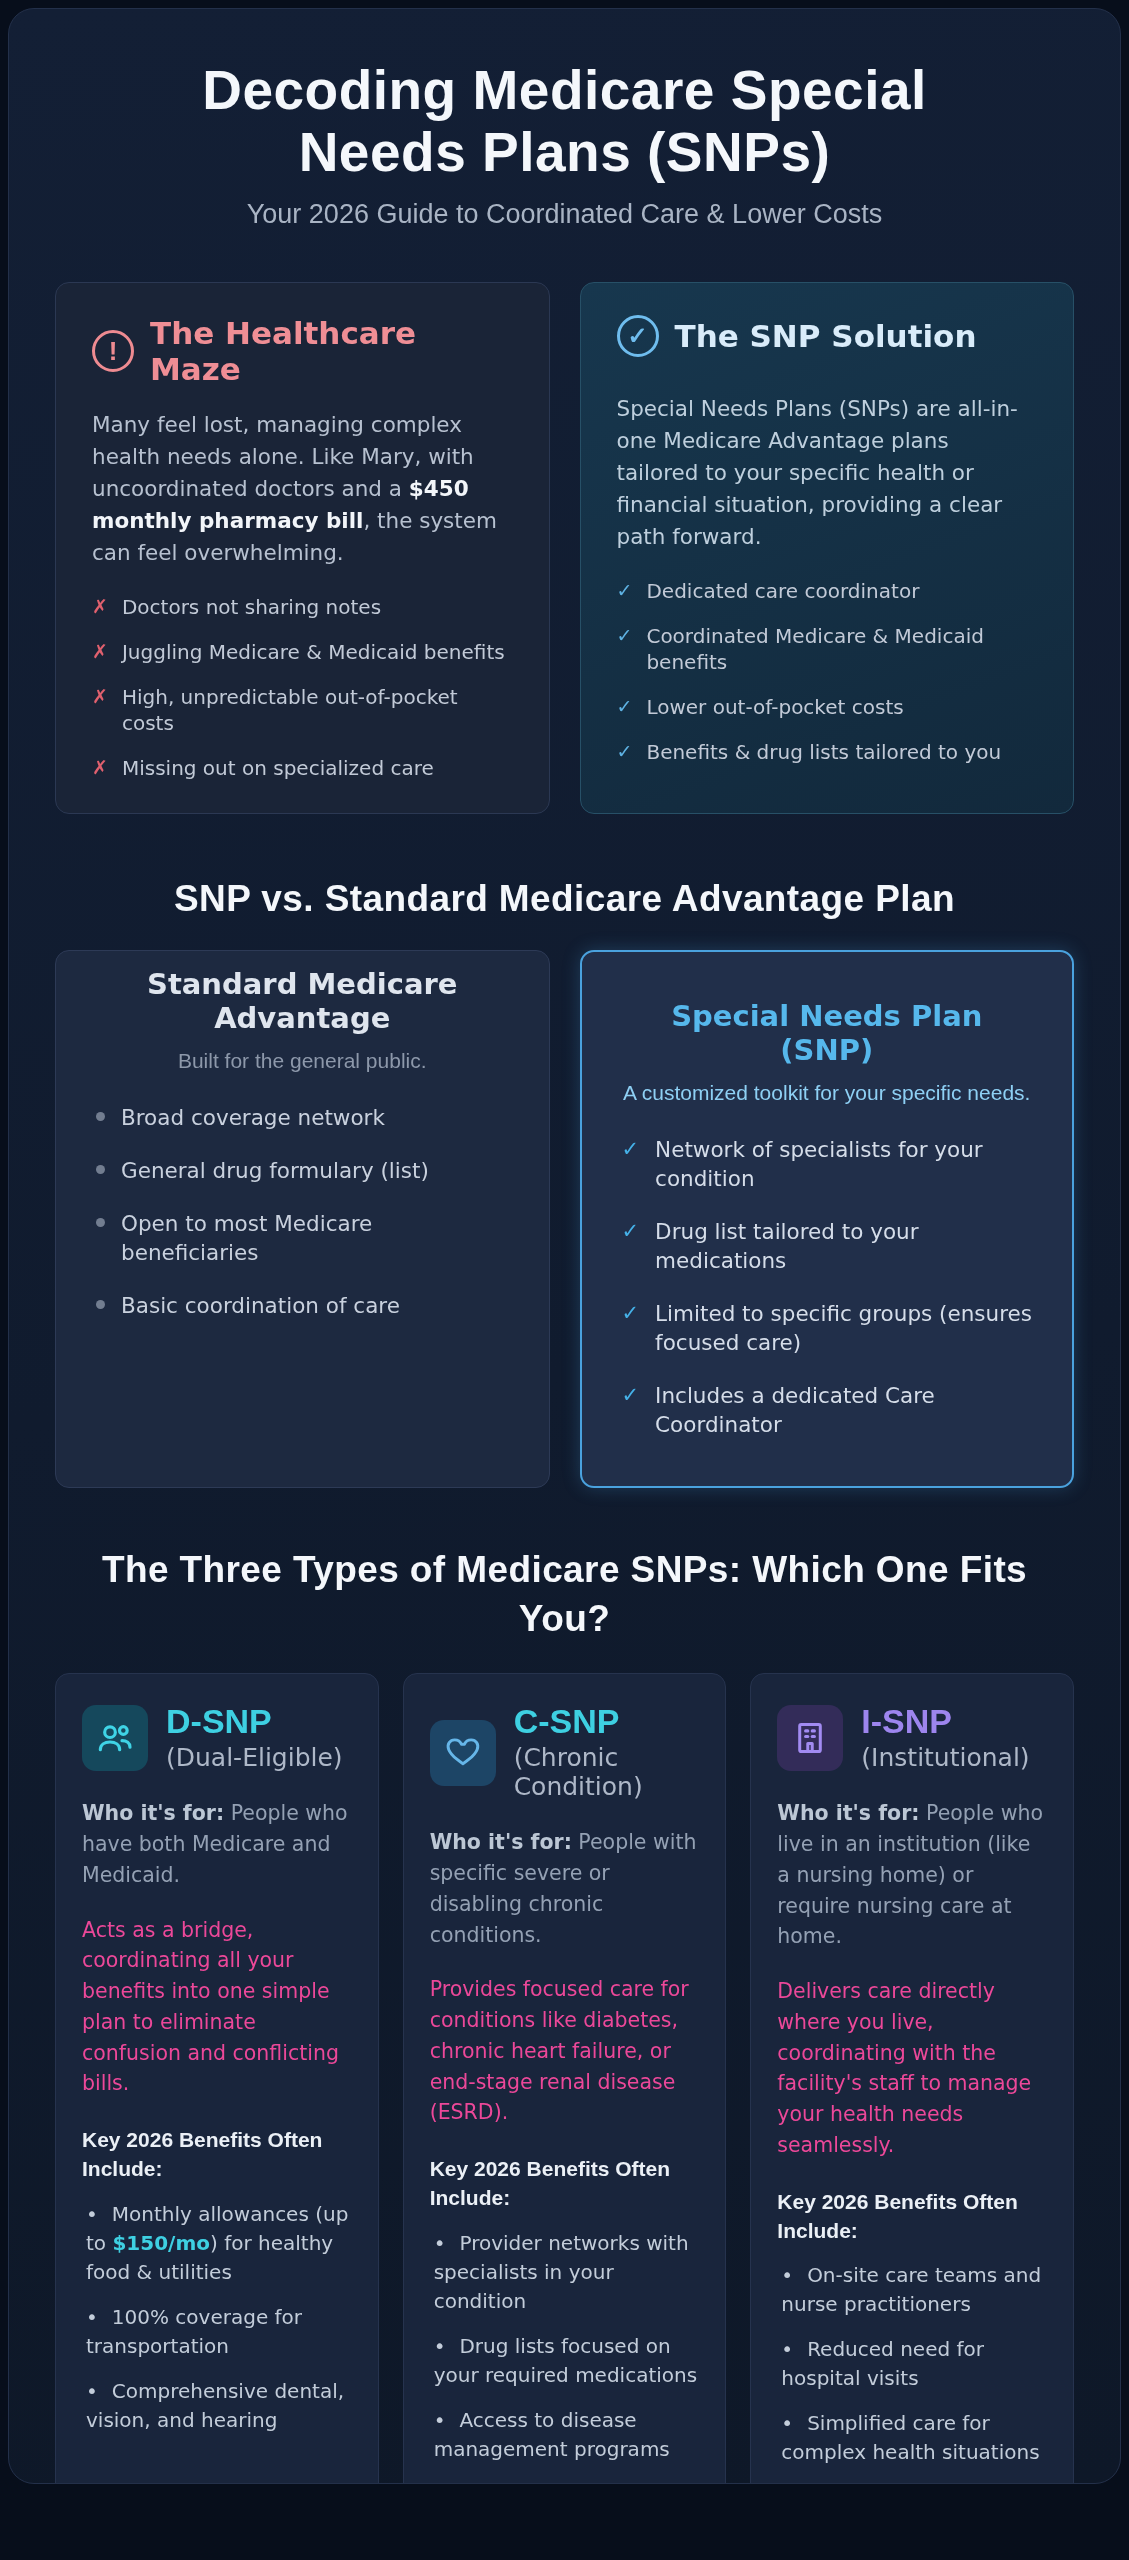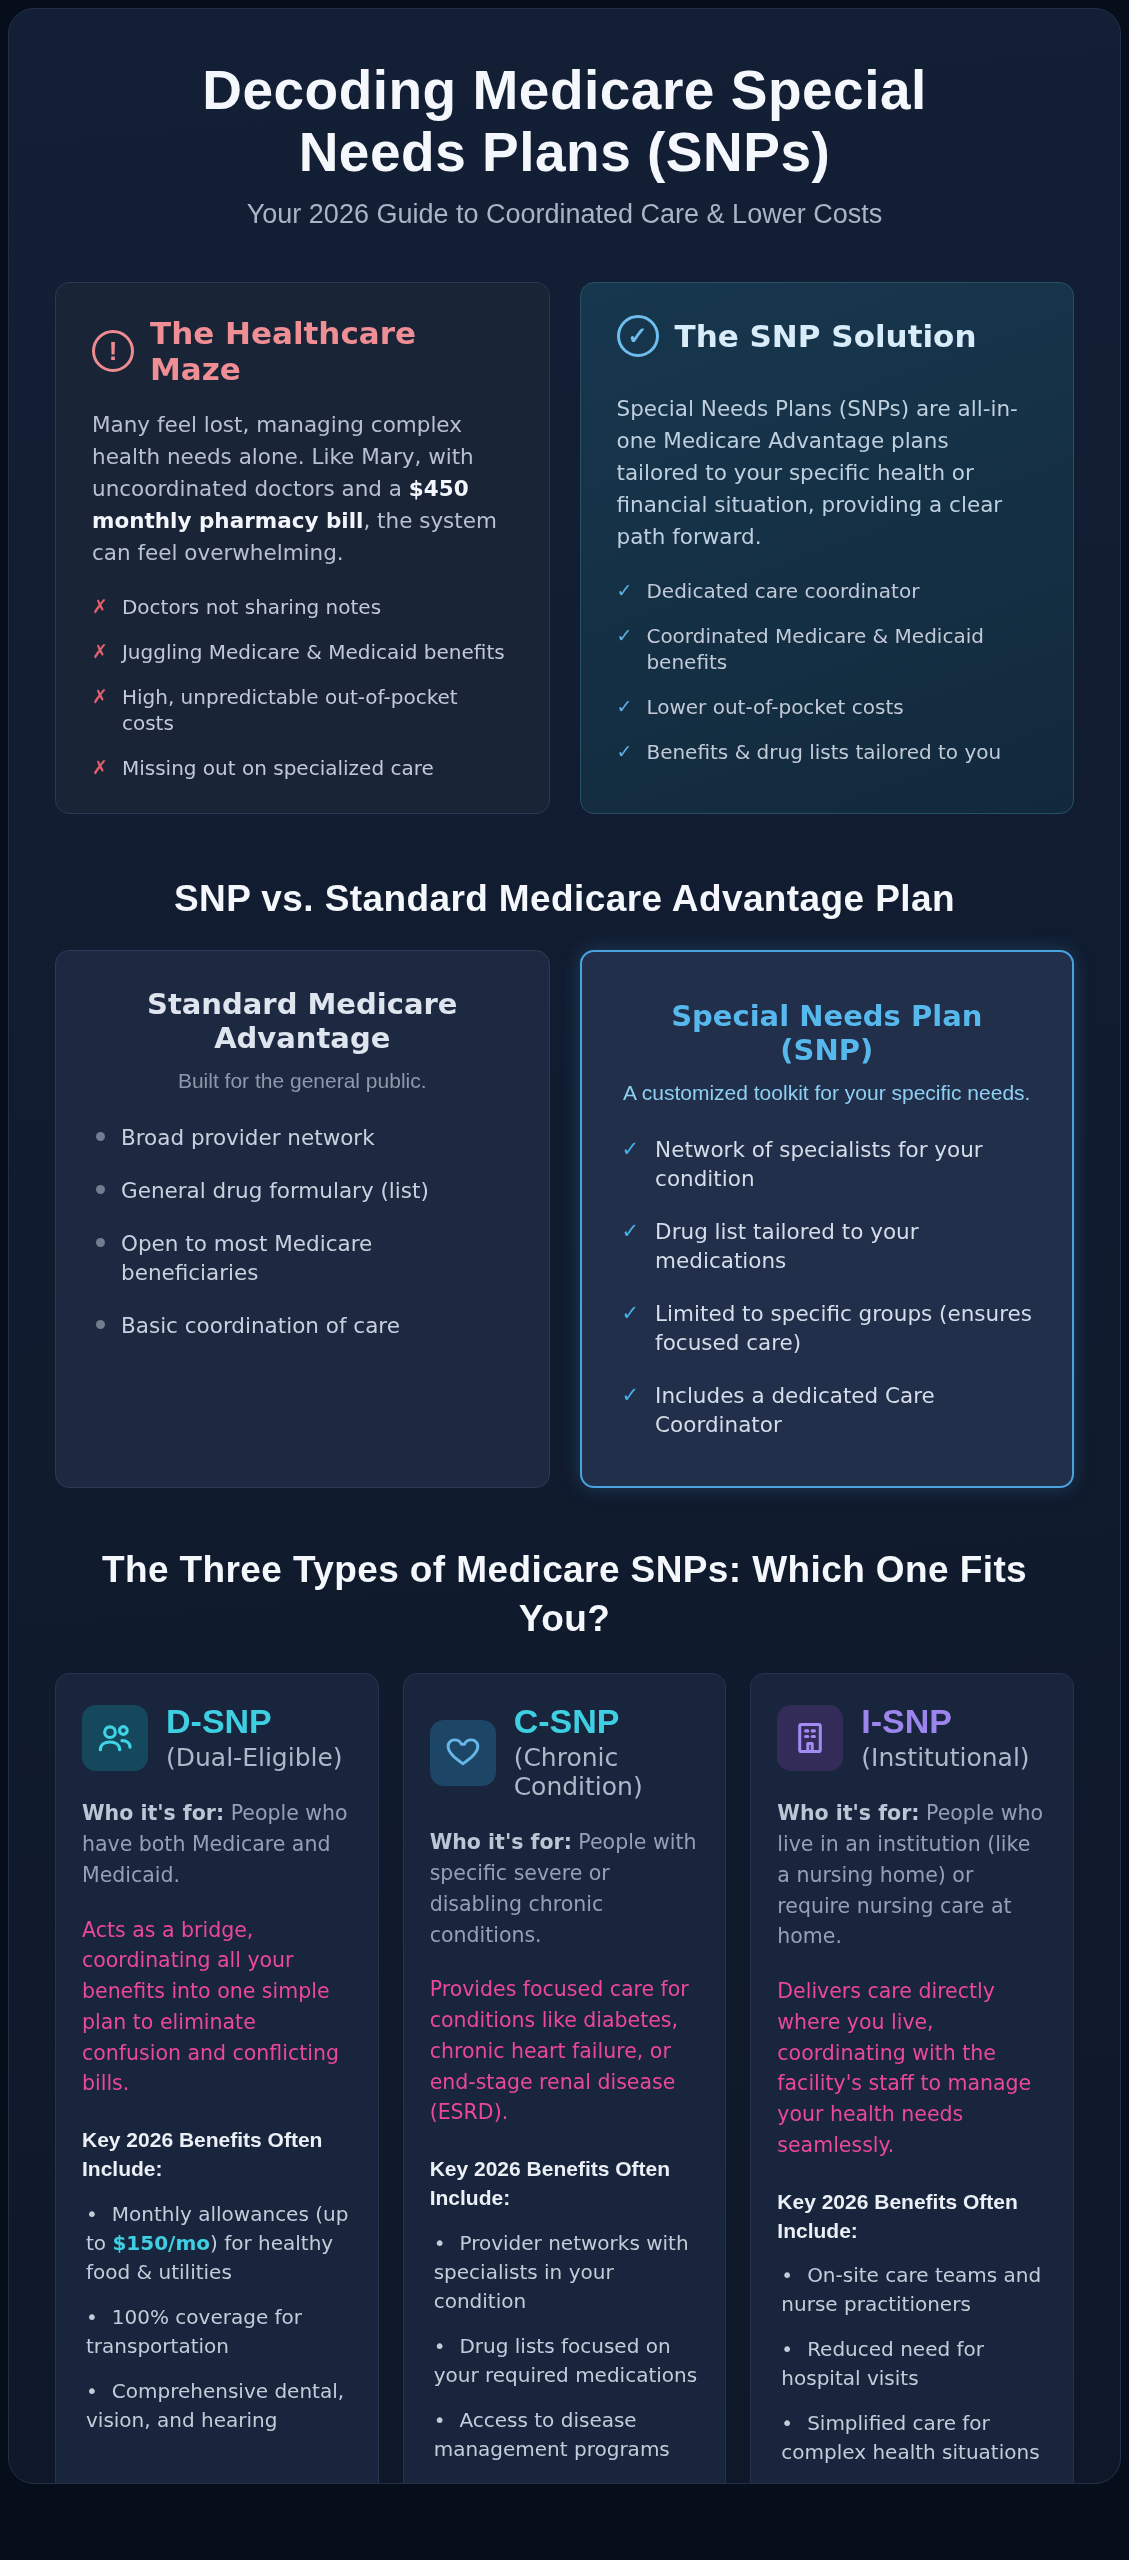--- a/index.html
+++ b/index.html
@@ -105,21 +105,21 @@
   .comp-grid {
     display: grid;
     grid-template-columns: 1fr 1fr;
     gap: 30px;
     margin-top: 30px;
     align-items: stretch;
   }
   .std-card {
     background: #1d2940;
     border: 1px solid #2d3a56;
-    padding: 36px 40px;
+    padding: 16px 40px;
   }
   .snp-card {
     background: #212f4a;
     border: 2px solid #4aa2de;
     box-shadow: 0 0 18px rgba(74,162,222,0.25);
     padding: 47px 40px;
   }
   .comp-title { text-align: center; font-size: 29px; font-weight: 700; }
   .std-card .comp-title { color: #dfe5ee; }
   .snp-card .comp-title { color: #56b8ec; }
@@ -241,21 +241,21 @@
 
   <h2 class="section-heading">SNP vs. Standard Medicare Advantage Plan</h2>
   <div class="comp-grid">
 
     <div class="card std-card">
       <div class="comp-title">Standard Medicare Advantage</div>
       <div class="comp-sub">Built for the general public.</div>
       <ul class="comp-list">
         <li>
             <span class="dot"></span>
-            <span>Broad provider network</span>
+            <span>Broad coverage network</span>
           </li>
         <li>
             <span class="dot"></span>
             <span>General drug formulary (list)</span>
           </li>
         <li>
             <span class="dot"></span>
             <span>Open to most Medicare beneficiaries</span>
           </li>
         <li>

